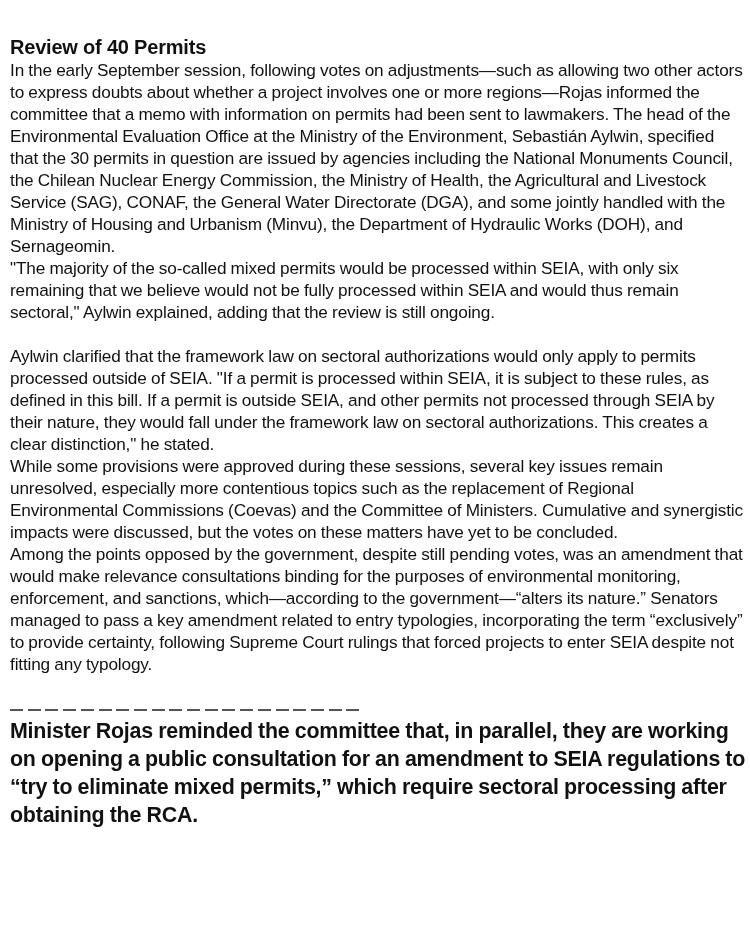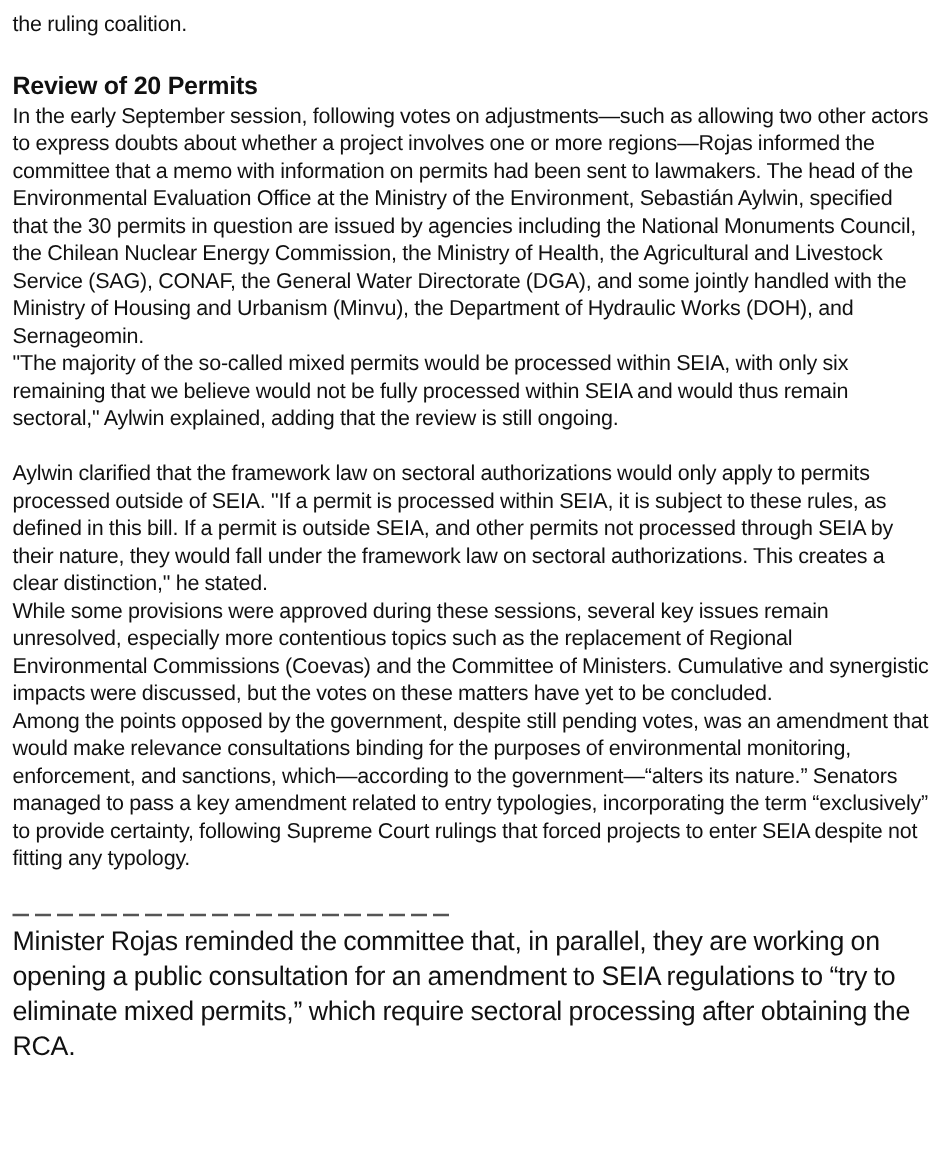--- a/index.html
+++ b/index.html
@@ -43,33 +43,33 @@
       height: 2px;
       width: 354px;
       background: repeating-linear-gradient(to right, #555555 0px, #555555 13px, transparent 13px, transparent 17.7px);
     }
     .big {
       font-size: 21.4px;
       line-height: 28px;
       margin: 6px 0 16px 0;
       letter-spacing: -0.2px;
       word-spacing: -0.5px;
+      font-weight: bold;
     }
   </style>
 </head>
 <body>
 
 <div class="doc">
 
-  <p class="p">the ruling coalition.</p>
 
   <div class="gap-intro"></div>
 
   <section>
-    <h2 class="h">Review of 20 Permits</h2>
+    <h2 class="h">Review of 40 Permits</h2>
     <p class="p">In the early September session, following votes on adjustments—such as allowing two other actors to express doubts about whether a project involves one or more regions—Rojas informed the committee that a memo with information on permits had been sent to lawmakers. The head of the Environmental Evaluation Office at the Ministry of the Environment, Sebastián Aylwin, specified that the 30 permits in question are issued by agencies including the National Monuments Council, the Chilean Nuclear Energy Commission, the Ministry of Health, the Agricultural and Livestock Service (SAG), CONAF, the General Water Directorate (DGA), and some jointly handled with the Ministry of Housing and Urbanism (Minvu), the Department of Hydraulic Works (DOH), and Sernageomin.</p>
     <p class="p">"The majority of the so-called mixed permits would be processed within SEIA, with only six remaining that we believe would not be fully processed within SEIA and would thus remain sectoral," Aylwin explained, adding that the review is still ongoing.</p>
   </section>
 
   <div class="gap-section"></div>
 
   <section>
     <p class="p">Aylwin clarified that the framework law on sectoral authorizations would only apply to permits processed outside of SEIA. "If a permit is processed within SEIA, it is subject to these rules, as defined in this bill. If a permit is outside SEIA, and other permits not processed through SEIA by their nature, they would fall under the framework law on sectoral authorizations. This creates a clear distinction," he stated.</p>
     <p class="p">While some provisions were approved during these sessions, several key issues remain unresolved, especially more contentious topics such as the replacement of Regional Environmental Commissions (Coevas) and the Committee of Ministers. Cumulative and synergistic impacts were discussed, but the votes on these matters have yet to be concluded.</p>
     <p class="p">Among the points opposed by the government, despite still pending votes, was an amendment that would make relevance consultations binding for the purposes of environmental monitoring, enforcement, and sanctions, which—according to the government—“alters its nature.” Senators managed to pass a key amendment related to entry typologies, incorporating the term “exclusively” to provide certainty, following Supreme Court rulings that forced projects to enter SEIA despite not fitting any typology.</p>

